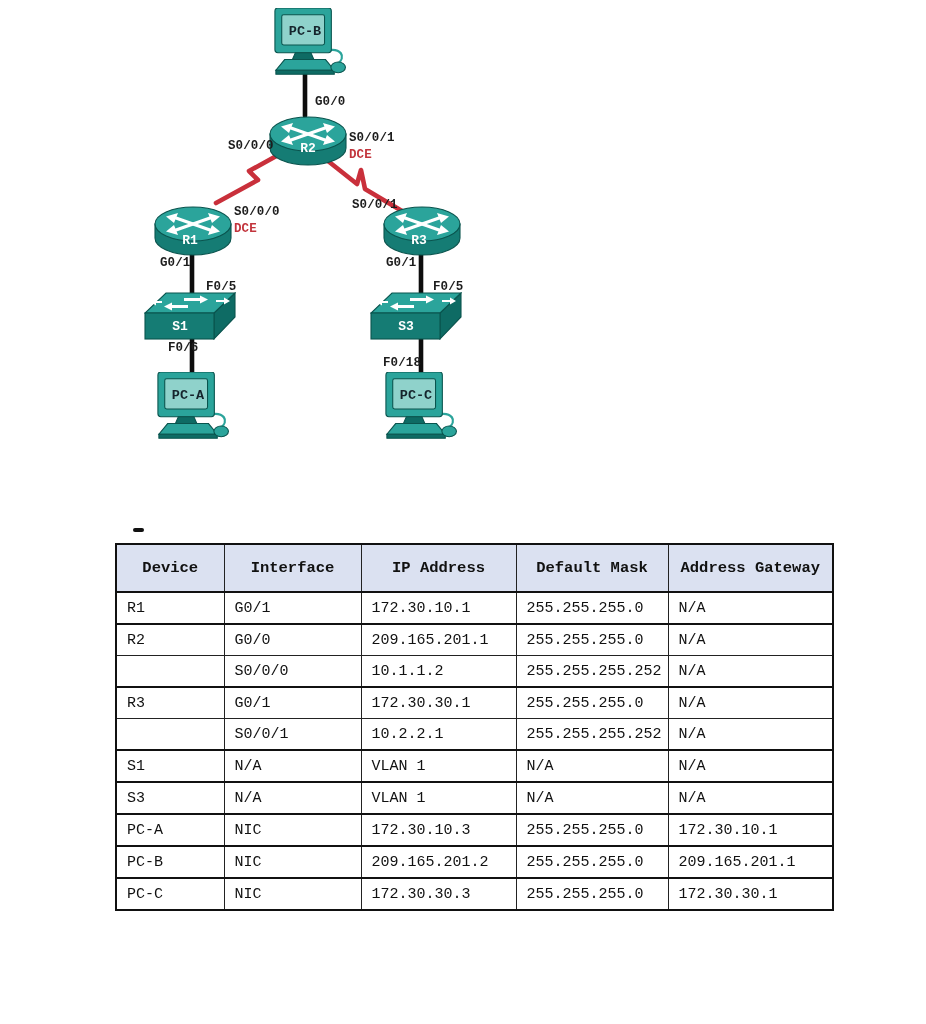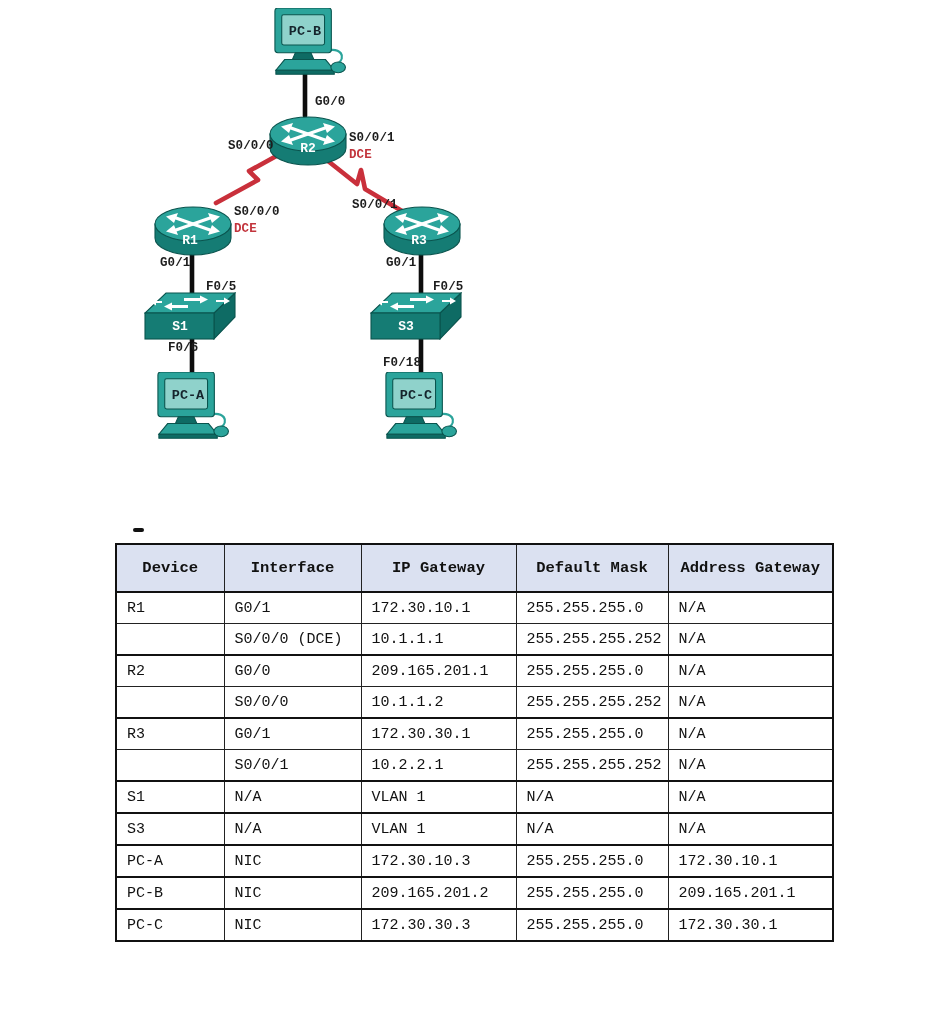--- a/index.html
+++ b/index.html
@@ -129,40 +129,33 @@
         <col style="width:108px">
           <col style="width:137px">
           <col style="width:155px">
           <col style="width:152px">
           <col style="width:165px">
       </colgroup>
       <thead>
         <tr>
           <th>Device</th>
           <th>Interface</th>
-          <th>IP Gateway</th>
+          <th>IP Address</th>
           <th>Default Mask</th>
           <th>Address Gateway</th>
         </tr>
       </thead>
       <tbody>
           <tr class="group-start">
             <td>R1</td>
             <td>G0/1</td>
             <td>172.30.10.1</td>
             <td>255.255.255.0</td>
             <td>N/A</td>
           </tr>
-          <tr>
-            <td></td>
-            <td>S0/0/0 (DCE)</td>
-            <td>10.1.1.1</td>
-            <td>255.255.255.252</td>
-            <td>N/A</td>
-          </tr>
           <tr class="group-start">
             <td>R2</td>
             <td>G0/0</td>
             <td>209.165.201.1</td>
             <td>255.255.255.0</td>
             <td>N/A</td>
           </tr>
           <tr>
             <td></td>
             <td>S0/0/0</td>

